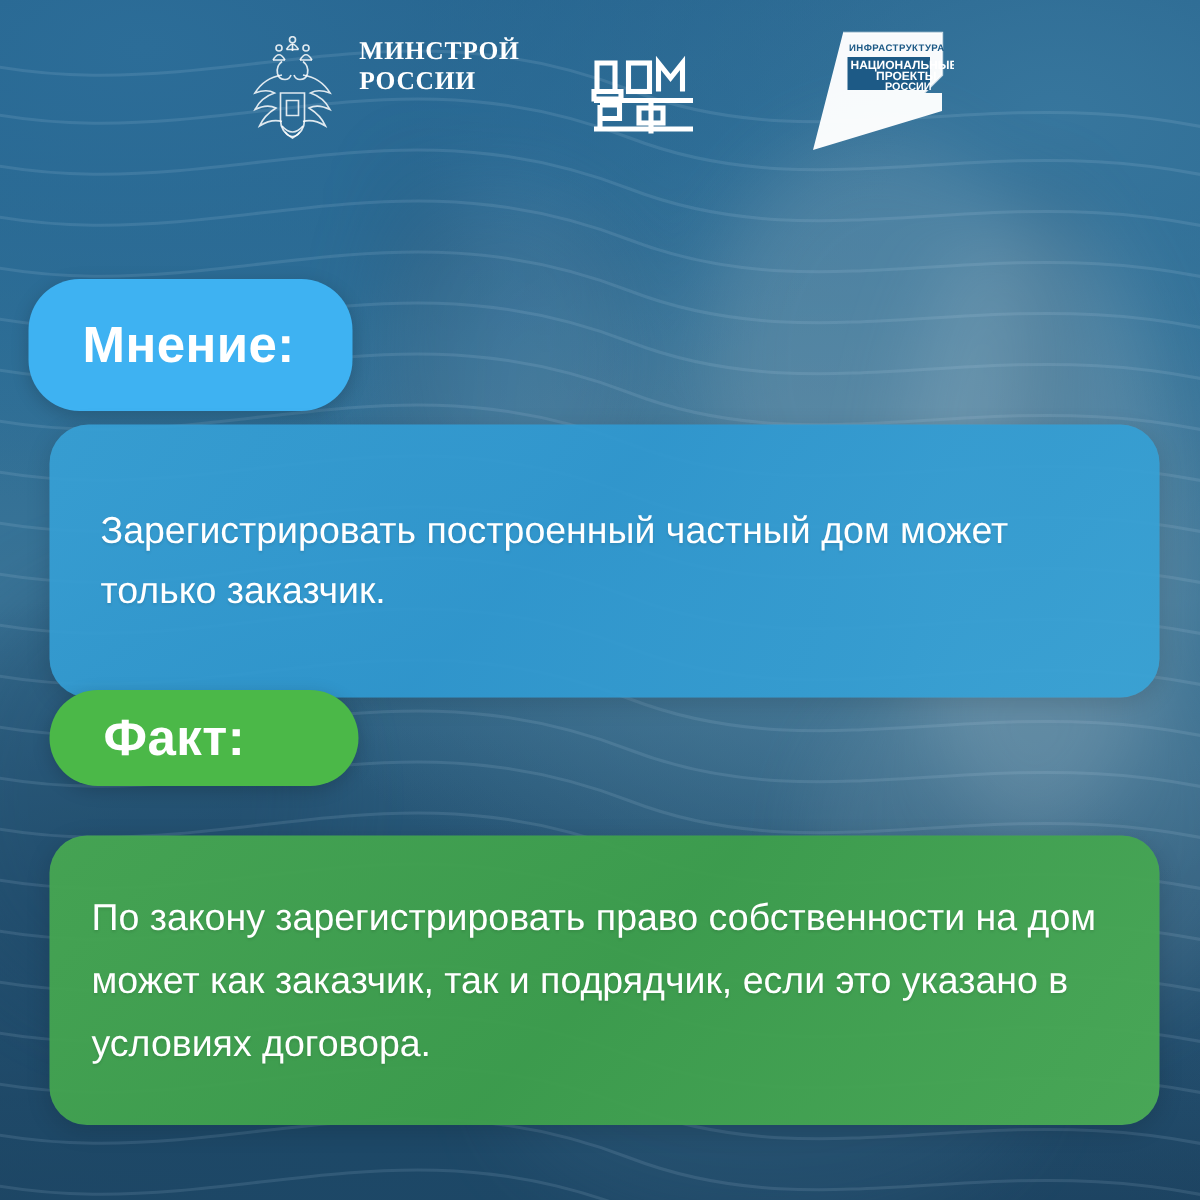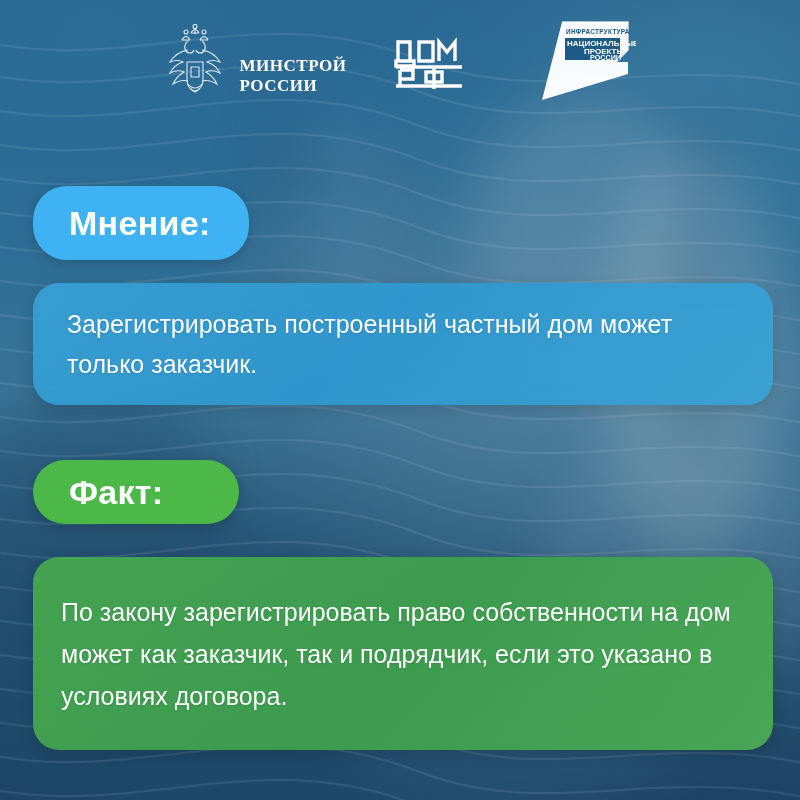--- a/index.html
+++ b/index.html
@@ -69,21 +69,21 @@
     left: 0; top: 0;
     width: 800px;
     height: 120px;
     display: flex;
     align-items: center;
     justify-content: center;
     gap: 40px;
   }
   .logo-minstroy {
     display: flex;
-    align-items: flex-end;
+    align-items: flex-start;
     gap: 14px;
   }
   .emblem { width: 62px; height: 72px; }
   .minstroy-text {
     color: #ffffff;
     font-family: "Liberation Serif", serif;
     font-weight: bold;
     font-size: 17px;
     line-height: 20px;
     letter-spacing: .5px;
@@ -96,22 +96,22 @@
     position: absolute;
     display: flex;
     align-items: center;
     color: #ffffff;
     font-size: 34px;
     font-weight: bold;
     letter-spacing: .3px;
     box-sizing: border-box;
   }
   .badge-opinion {
-    left: 33px; top: 186px;
-    width: 216px; height: 74px;
+    left: 19px; top: 186px;
+    width: 216px; height: 88px;
     border-radius: 34px;
     padding-left: 36px;
     background: #3eb2f2;
     box-shadow: 0 3px 12px rgba(0,0,0,.18);
   }
   .badge-fact {
     left: 33px; top: 460px;
     width: 206px; height: 64px;
     border-radius: 34px;
     padding-left: 36px;
@@ -122,33 +122,34 @@
   
   .card {
     position: absolute;
     box-sizing: border-box;
     color: #ffffff;
     border-radius: 26px;
     box-shadow: 0 4px 16px rgba(0,0,0,.14);
   }
   .card-opinion {
     left: 33px; top: 283px;
-    width: 740px; height: 122px;
+    width: 740px; height: 182px;
     background: linear-gradient(135deg, rgba(55,160,213,.93) 0%, rgba(47,152,208,.93) 45%, rgba(56,163,214,.93) 100%);
     padding: 0 34px;
     display: flex;
     align-items: center;
   }
   .card-fact {
     left: 33px; top: 557px;
     width: 740px; height: 193px;
     background: linear-gradient(135deg, rgba(70,166,82,.96) 0%, rgba(61,158,76,.96) 50%, rgba(74,170,86,.96) 100%);
     padding: 0 28px;
     display: flex;
     align-items: center;
+    border-radius: 25px;
   }
   .card-text {
     font-size: 25px;
     line-height: 40px;
     font-weight: normal;
     text-shadow: 0 1px 2px rgba(0,0,0,.10);
   }
   .card-fact .card-text { line-height: 42px; }
 
   

